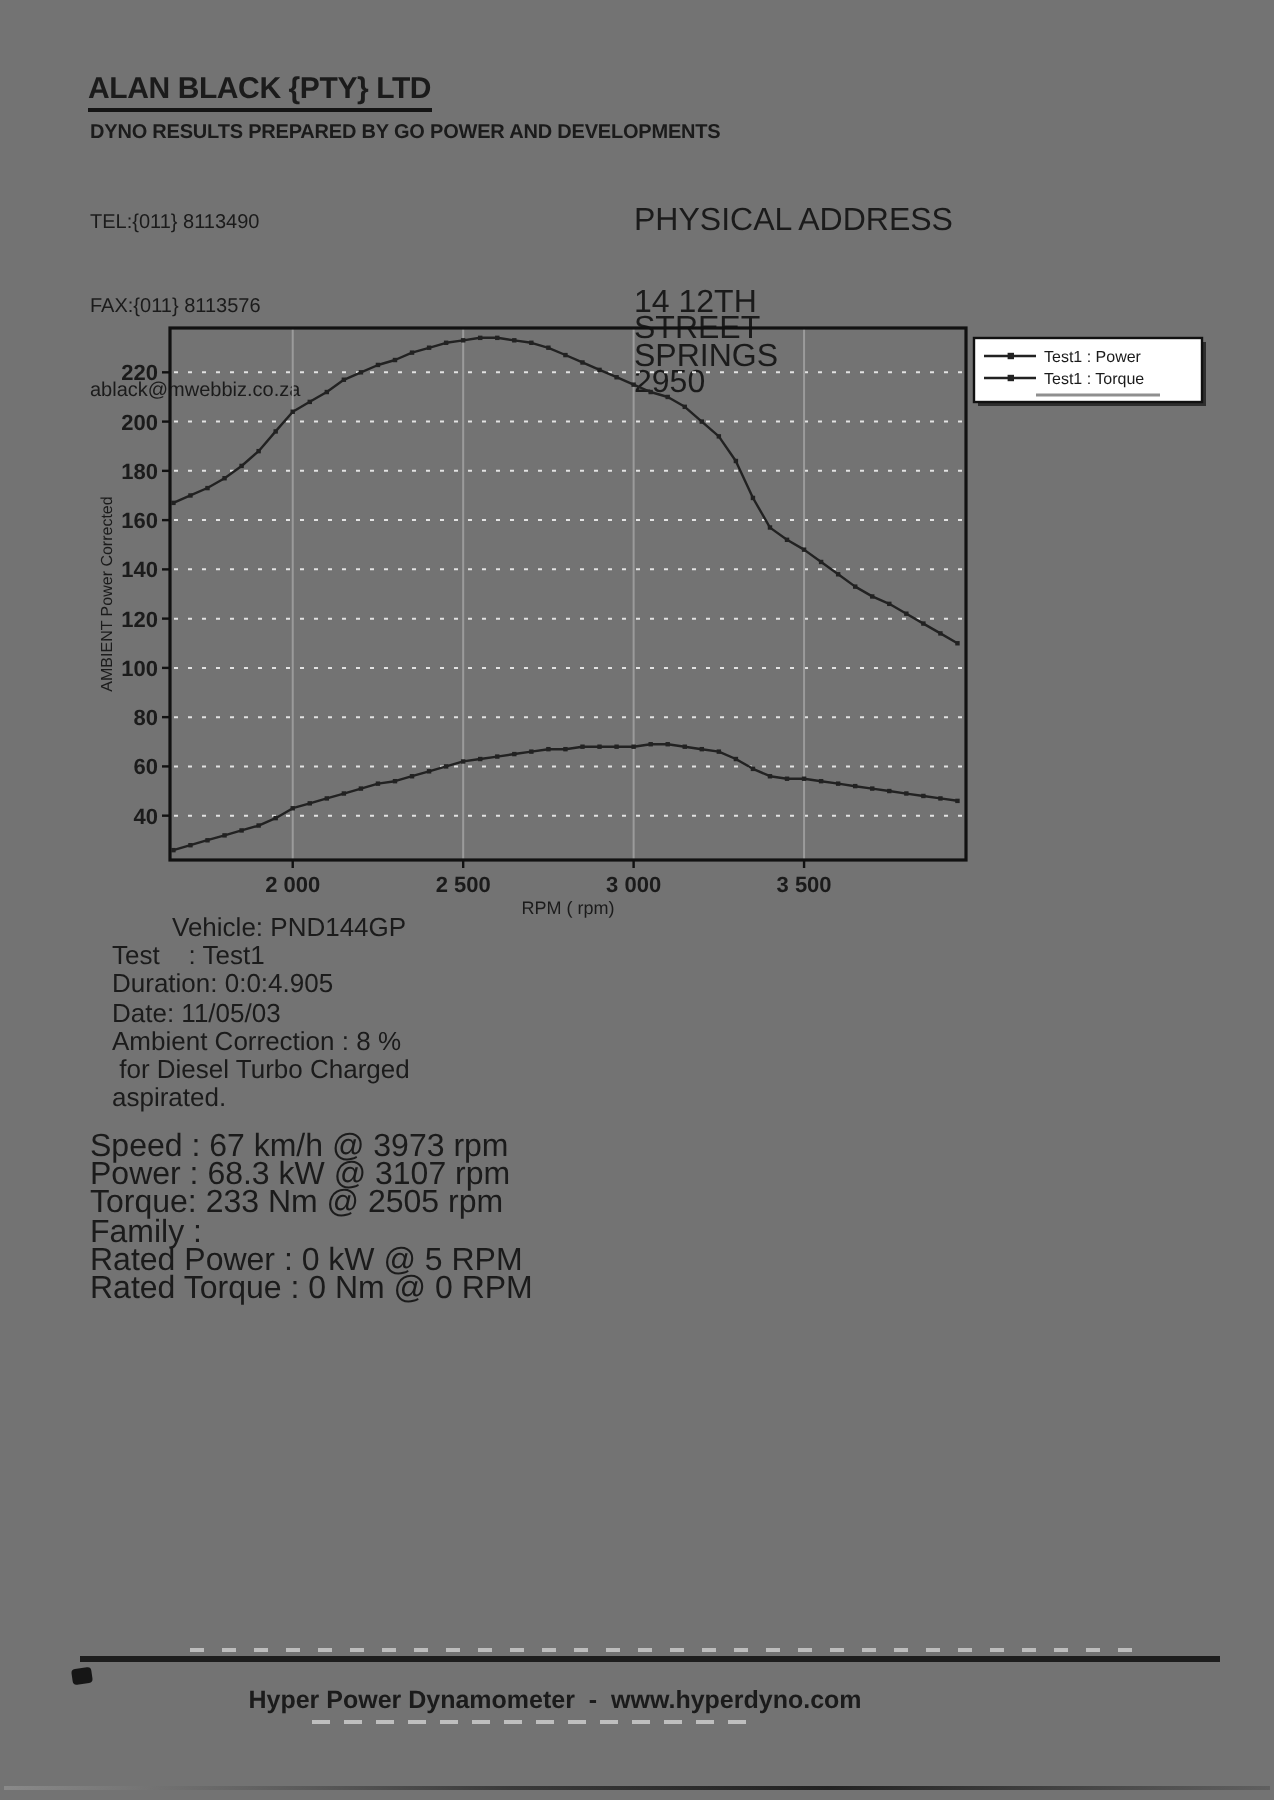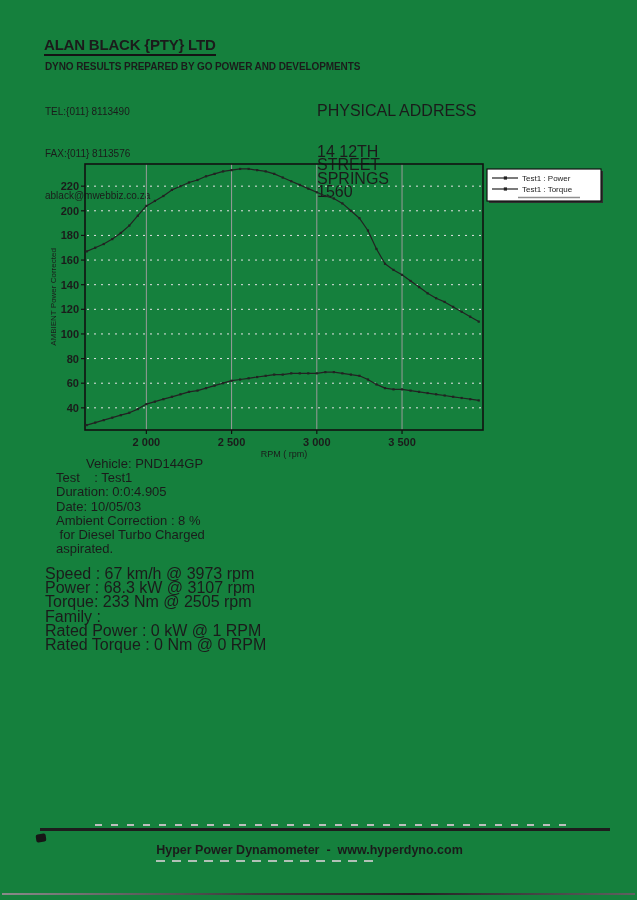--- a/index.html
+++ b/index.html
@@ -1,32 +1,32 @@
 <!DOCTYPE html>
 <html><head>
 <meta charset="utf-8">
 <style>
   html,body{margin:0;padding:0;background:#e9e9e9;}
-  .page{position:relative;width:637px;height:900px;background:#15803d;overflow:hidden;
+  .page{position:relative;width:637px;height:900px;background:#737373;overflow:hidden;
         font-family:"Liberation Sans",sans-serif;color:#1b1b1b;}
   .company{position:absolute;left:44px;top:36px;font-size:15px;font-weight:bold;
            letter-spacing:-0.2px;border-bottom:2.5px solid #141414;padding-bottom:1px;white-space:pre;}
   .subtitle{position:absolute;left:45px;top:61px;font-size:10px;font-weight:bold;letter-spacing:-0.1px;white-space:pre;}
   .contact{position:absolute;left:45px;top:77px;font-size:10px;line-height:14px;white-space:pre;}
   .address{position:absolute;left:317px;top:77px;font-size:16px;line-height:13.5px;white-space:pre;}
   .chart-wrap{position:absolute;left:40px;top:158px;width:580px;height:302px;}
   svg text{font-family:"Liberation Sans",sans-serif;fill:#1b1b1b;}
   .info-block{position:absolute;left:56px;top:457px;font-size:13px;line-height:14.2px;white-space:pre;}
   .info-line.indent{padding-left:30px;}
   .results-block{position:absolute;left:45px;top:567px;font-size:16px;line-height:14.2px;white-space:pre;}
   .footer-rule{position:absolute;left:40px;top:828px;width:570px;height:2.5px;background:#1d1d1d;}
   .footer-rule-fuzz{position:absolute;left:95px;top:824px;width:480px;height:1.5px;
         background:repeating-linear-gradient(90deg,#bdbdbd 0 7px,transparent 7px 16px);}
   .footer-text{position:absolute;left:0;top:843px;width:555px;text-align:center;
-        font-size:12.5px;font-weight:bold;white-space:pre;padding-left:32px;}
+        font-size:12.5px;font-weight:bold;white-space:pre;}
   .smudge{position:absolute;left:156px;top:860px;width:218px;height:2px;opacity:.85;
         background:repeating-linear-gradient(90deg,#cccccc 0 9px,transparent 9px 16px);}
   .blob{position:absolute;left:36px;top:834px;width:10px;height:8px;background:#161616;
         border-radius:2px;transform:rotate(-8deg);}
   .bottom-edge{position:absolute;left:2px;top:893px;width:633px;height:2px;
         background:linear-gradient(90deg,#8a8a8a,#3a3a3a 40%,#222 65%,#606060);}
 </style>
 </head>
 <body>
 
@@ -36,21 +36,21 @@
   <div class="subtitle">DYNO RESULTS PREPARED BY GO POWER AND DEVELOPMENTS</div>
 
   <div class="contact">
     <div>TEL:{011} 8113490</div>
     <div>FAX:{011} 8113576</div>
     <div>ablack@mwebbiz.co.za</div>
   </div>
 
   <div class="address">
     <div>PHYSICAL ADDRESS</div>
-    <div id="address-lines"><div>14 12TH</div><div>STREET</div><div>SPRINGS</div><div>1560</div></div>
+    <div id="address-lines"><div>14 12TH</div><div>STREET</div><div>SPRINGS</div><div>2950</div></div>
   </div>
 
   <div class="chart-wrap" id="chart"><svg width="580" height="302" viewBox="0 0 580 302">
         <line x1="47" y1="249.83333333333334" x2="441" y2="249.83333333333334" stroke="#e3e3e3" stroke-width="1" stroke-dasharray="2 5"></line>
         <line x1="47" y1="225.2037037037037" x2="441" y2="225.2037037037037" stroke="#e3e3e3" stroke-width="1" stroke-dasharray="2 5"></line>
         <line x1="47" y1="200.57407407407408" x2="441" y2="200.57407407407408" stroke="#e3e3e3" stroke-width="1" stroke-dasharray="2 5"></line>
         <line x1="47" y1="175.94444444444446" x2="441" y2="175.94444444444446" stroke="#e3e3e3" stroke-width="1" stroke-dasharray="2 5"></line>
         <line x1="47" y1="151.3148148148148" x2="441" y2="151.3148148148148" stroke="#e3e3e3" stroke-width="1" stroke-dasharray="2 5"></line>
         <line x1="47" y1="126.68518518518519" x2="441" y2="126.68518518518519" stroke="#e3e3e3" stroke-width="1" stroke-dasharray="2 5"></line>
         <line x1="47" y1="102.05555555555557" x2="441" y2="102.05555555555557" stroke="#e3e3e3" stroke-width="1" stroke-dasharray="2 5"></line>
@@ -192,23 +192,23 @@
         <rect x="447" y="11" width="114" height="32" fill="#fff" stroke="#111" stroke-width="1.2"></rect>
         <line x1="452" y1="20" x2="478" y2="20" stroke="#222222" stroke-width="1.2"></line>
         <rect x="463.8" y="18.4" width="3.2" height="3.2" fill="#222222"></rect>
         <text x="482" y="23" font-size="8">Test1 : Power</text>
         <line x1="452" y1="31" x2="478" y2="31" stroke="#222222" stroke-width="1.2"></line>
         <rect x="463.8" y="29.4" width="3.2" height="3.2" fill="#222222"></rect>
         <text x="482" y="34" font-size="8">Test1 : Torque</text>
         <line x1="478" y1="39.5" x2="540" y2="39.5" stroke="#8f8f8f" stroke-width="1.4"></line>
       </svg></div>
 
-  <div class="info-block" id="info-block"><div class="info-line indent">Vehicle: PND144GP</div><div class="info-line">Test    : Test1</div><div class="info-line">Duration: 0:0:4.905</div><div class="info-line">Date: 10/05/03</div><div class="info-line">Ambient Correction : 8 %</div><div class="info-line"> for Diesel Turbo Charged</div><div class="info-line">aspirated.</div></div>
-
-  <div class="results-block" id="results-block"><div>Speed : 67 km/h @ 3973 rpm</div><div>Power : 68.3 kW @ 3107 rpm</div><div>Torque: 233 Nm @ 2505 rpm</div><div>Family :</div><div>Rated Power : 0 kW @ 1 RPM</div><div>Rated Torque : 0 Nm @ 0 RPM</div></div>
+  <div class="info-block" id="info-block"><div class="info-line indent">Vehicle: PND144GP</div><div class="info-line">Test    : Test1</div><div class="info-line">Duration: 0:0:4.905</div><div class="info-line">Date: 11/05/03</div><div class="info-line">Ambient Correction : 8 %</div><div class="info-line"> for Diesel Turbo Charged</div><div class="info-line">aspirated.</div></div>
+
+  <div class="results-block" id="results-block"><div>Speed : 67 km/h @ 3973 rpm</div><div>Power : 68.3 kW @ 3107 rpm</div><div>Torque: 233 Nm @ 2505 rpm</div><div>Family :</div><div>Rated Power : 0 kW @ 5 RPM</div><div>Rated Torque : 0 Nm @ 0 RPM</div></div>
 
   <div class="footer-rule-fuzz"></div>
   <div class="footer-rule"></div>
   <div class="blob"></div>
   <div class="footer-text">Hyper Power Dynamometer  -  www.hyperdyno.com</div>
   <div class="smudge"></div>
   <div class="bottom-edge"></div>
 
 </div>
 

